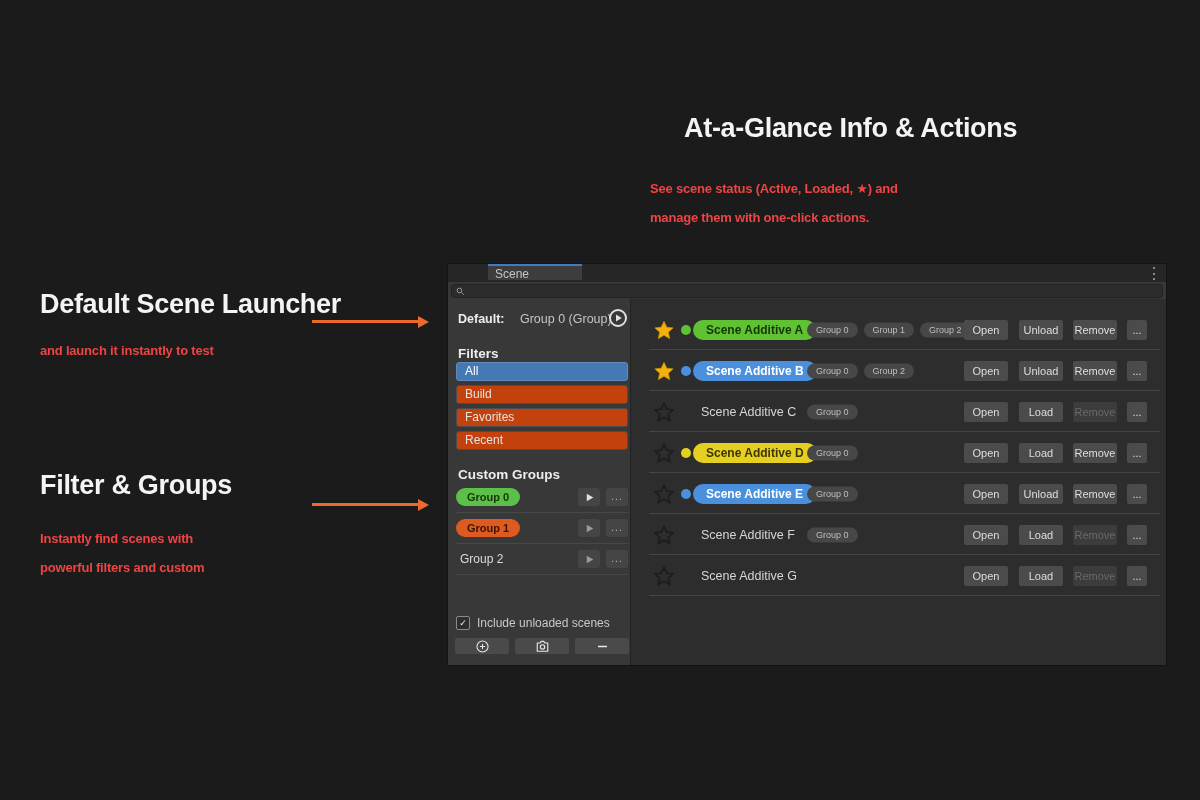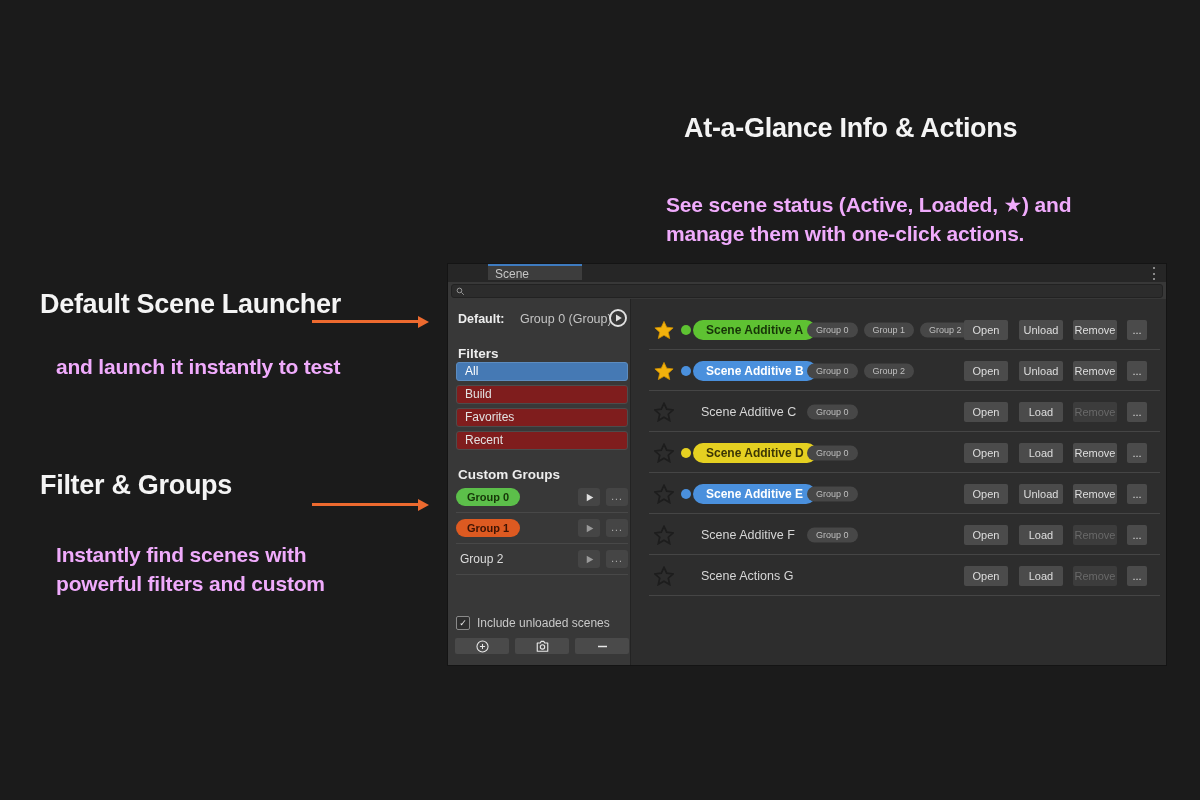--- a/index.html
+++ b/index.html
@@ -6,21 +6,21 @@
   body{
     width:1200px;height:800px;overflow:hidden;
     background:#1b1b1b;
     font-family:"Liberation Sans","DejaVu Sans",sans-serif;
     -webkit-font-smoothing:antialiased;
   }
   .stage{position:relative;width:1200px;height:800px;}
 
   
   .ann-title{position:absolute;margin:0;color:#f4f4f4;font-size:27px;font-weight:700;letter-spacing:-0.3px;}
-  .ann-text{position:absolute;margin:16px;color:#f0abfc;font-size:21px;font-weight:600;line-height:29px;letter-spacing:-0.2px;}
+  .ann-text{position:absolute;margin:0;color:#ef4444;font-size:13px;font-weight:600;line-height:29px;letter-spacing:-0.2px;}
   .ann-text span{display:block;}
   #glance-title{left:684px;top:113px;}
   #glance-text{left:650px;top:174px;}
   #launcher-title{left:40px;top:289px;}
   #launcher-text{left:40px;top:336px;}
   #filtergroups-title{left:40px;top:470px;}
   #filtergroups-text{left:40px;top:524px;}
 
   .arrow{position:absolute;height:3px;width:106px;background:#ed6a2f;}
   .arrow::after{content:"";position:absolute;right:-11px;top:-4.5px;width:0;height:0;
@@ -47,21 +47,21 @@
   .default-row{position:absolute;left:10px;right:2px;top:9px;height:20px;line-height:20px;}
   .default-row .lbl{color:#ededed;font-size:12.5px;font-weight:700;}
   .default-row .val{color:#c4c4c4;font-size:12.5px;margin-left:11px;}
   .play-circle{position:absolute;right:0;top:0;width:20px;height:20px;background:transparent;border:none;padding:0;cursor:pointer;}
 
   .side-h{position:absolute;left:10px;color:#ededed;font-size:13.5px;font-weight:700;margin-top:8px;}
   #filters-title{top:39px;}
   #groups-title{top:160px;}
 
   #filters{position:absolute;left:8px;right:2px;top:63px;}
-  .filter-btn{height:17px;line-height:17px;margin-bottom:4px;background:#7f1d1d;border:1px solid #4c4c4c;
+  .filter-btn{height:17px;line-height:17px;margin-bottom:4px;background:#c2410c;border:1px solid #4c4c4c;
     border-radius:3px;color:#e2e2e2;font-size:12px;padding-left:8px;cursor:pointer;}
   .filter-btn.selected{background:#4579b4;border-color:#5c8cc0;color:#ffffff;}
 
   #groups{position:absolute;left:8px;right:2px;top:188px;}
   .group-row{position:relative;height:20px;padding-bottom:5px;margin-bottom:5px;border-bottom:1px solid #484848;}
   .group-pill{display:inline-block;height:18px;line-height:18px;border-radius:9px;padding:0 11px;
     font-size:11px;font-weight:700;cursor:pointer;}
   .group-pill.plain{background:transparent !important;color:#dcdcdc !important;font-weight:400;padding:0 4px;font-size:12px;}
   .sq-btn{position:absolute;top:1px;width:22px;height:18px;background:#454545;border:none;border-radius:3px;
     color:#e0e0e0;padding:0;cursor:pointer;display:flex;align-items:center;justify-content:center;}
@@ -324,21 +324,21 @@
   <button class="action-btn" style="left: 333px; width: 44px;">Open</button>
             <button class="action-btn" style="left: 388px; width: 44px;">Load</button>
             <button class="action-btn disabled" style="left: 442px; width: 44px;">Remove</button>
             <button class="action-btn" style="left: 496px; width: 20px;">...</button>
           </div>
           <div class="scene-row">
     <svg class="star" viewBox="0 0 20 20" width="20" height="20">
       <polygon points="10,1.4 12.7,7.2 19.1,7.9 14.3,12.2 15.7,18.6 10,15.3 4.3,18.6 5.7,12.2 0.9,7.9 7.3,7.2"></polygon>
     </svg>
 
-    <span class="scene-name plain">Scene Actions G</span>
+    <span class="scene-name plain">Scene Additive G</span>
 
   <button class="action-btn" style="left: 333px; width: 44px;">Open</button>
             <button class="action-btn" style="left: 388px; width: 44px;">Load</button>
             <button class="action-btn disabled" style="left: 442px; width: 44px;">Remove</button>
             <button class="action-btn" style="left: 496px; width: 20px;">...</button>
           </div>
         </div>
     </div>
   </div>
 </div>

